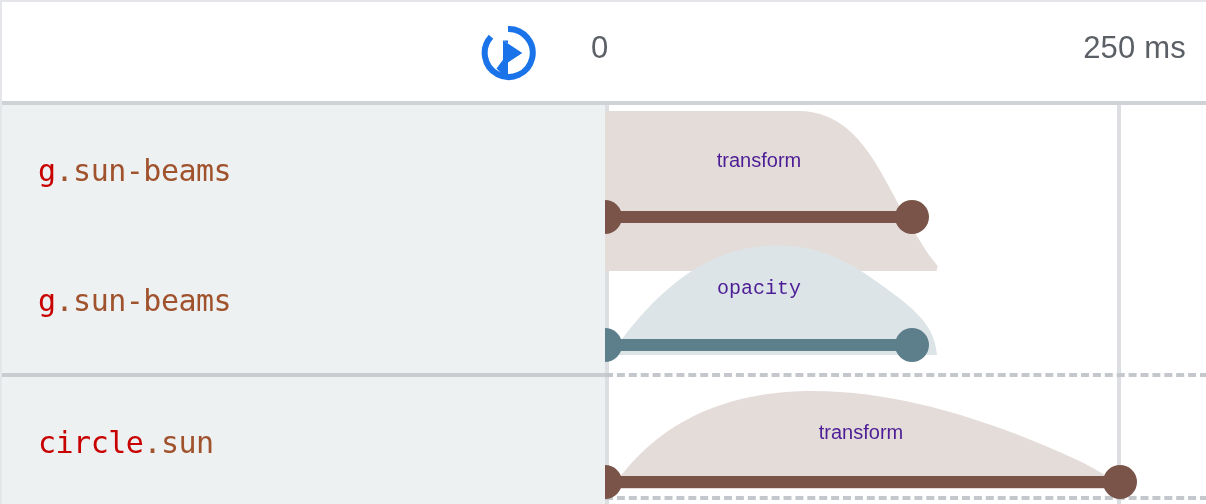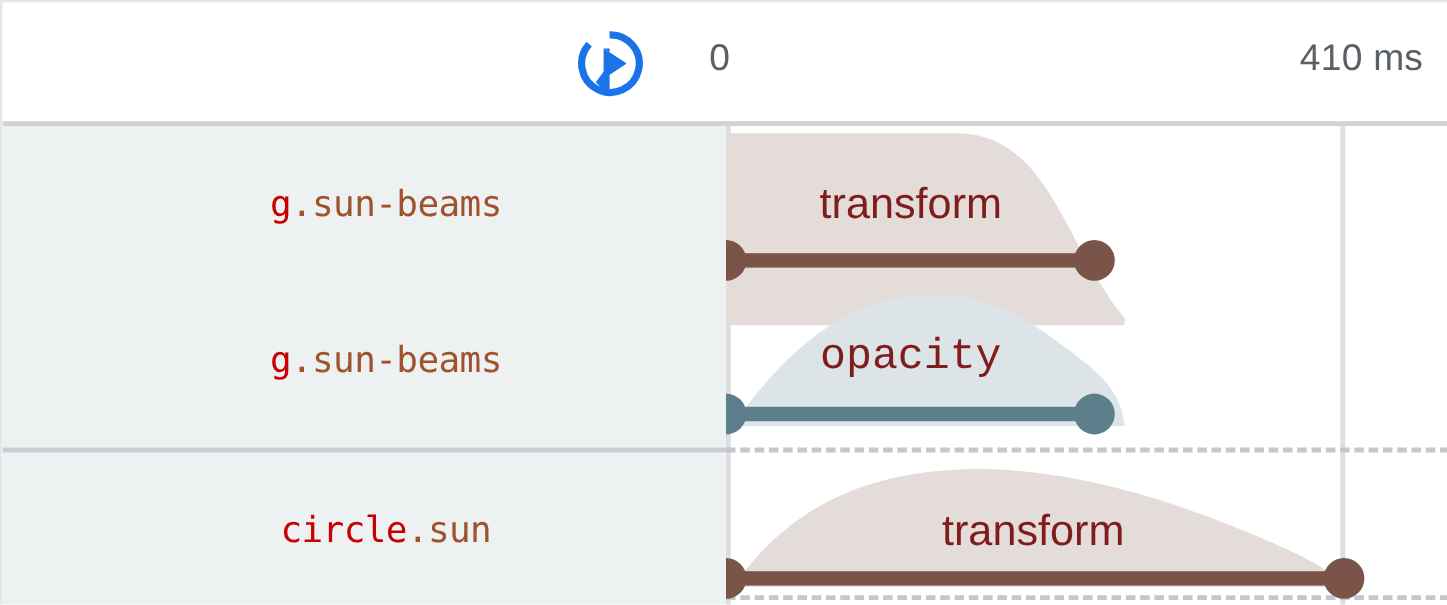--- a/index.html
+++ b/index.html
@@ -91,21 +91,20 @@
 
   .name-row {
     position: absolute;
     left: 0;
     width: 603px;
     height: 130px;
     display: flex;
     align-items: center;
     padding-left: 36px;
     box-sizing: border-box;
-    justify-content: center;
   }
 
   .selector {
     font-family: "DejaVu Sans Mono", monospace;
     font-size: 30px;
     letter-spacing: -0.5px;
     white-space: nowrap;
   }
   .sel-tag   { color: #c80000; }
   .sel-class { color: #a0522d; }
@@ -160,22 +159,22 @@
     position: absolute;
     width: 34px;
     height: 34px;
     border-radius: 50%;
     margin-left: -17px;
     margin-top: -17px;
   }
 
   .prop-label {
     position: absolute;
-    font-size: 36px;
-    color: #7f1d1d;
+    font-size: 20px;
+    color: #4c1d95;
     white-space: nowrap;
     transform: translateX(-50%);
   }
 
   .c-brown { background: #7a5449; }
   .c-steel { background: #5d7f8c; }
 </style>
 </head>
 <body>
 
@@ -189,21 +188,21 @@
     <button class="replay-button" aria-label="Replay">
       <svg width="58" height="58" viewBox="0 0 58 58">
         <path d="M29 5 A24 24 0 1 1 12 12.8" fill="none" stroke="#1a73e8" stroke-width="6" stroke-linecap="butt"></path>
         <path d="M29 29 L29 56 L17.5 44.5 Z" fill="#1a73e8"></path>
         <path d="M24 16.5 L43 29 L24 41.5 Z" fill="#1a73e8"></path>
         <path d="M24 16.5 L43 29 L29 38.2 L29 16.5 Z" fill="#1a73e8"></path>
       </svg>
     </button>
 
     <div class="tick-label tick-zero">0</div>
-    <div class="tick-label tick-end">410 ms</div>
+    <div class="tick-label tick-end">250 ms</div>
   </div>
 
   <div class="name-column">
 
     <div class="group-divider"></div>
 
     <div class="name-row" style="top:0px;">
       <span class="selector">
         <span class="sel-tag">g</span><span class="sel-class">.sun-beams</span>
       </span>

